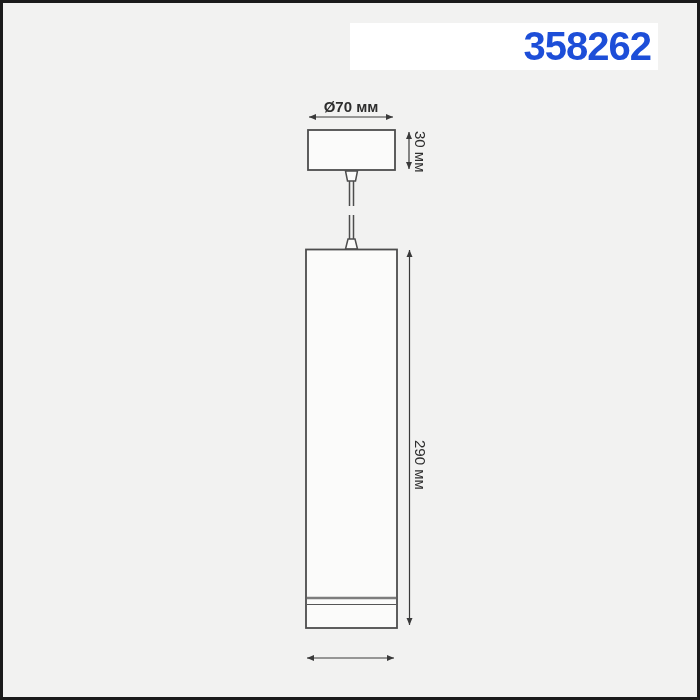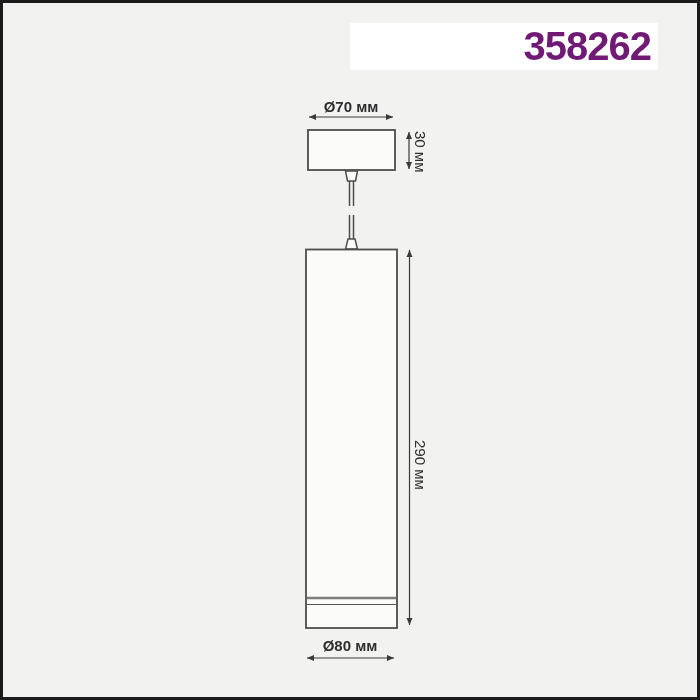--- a/index.html
+++ b/index.html
@@ -27,21 +27,21 @@
     background: #ffffff;
   }
   .code-text {
     position: absolute;
     right: 7px;
     top: 0;
     line-height: 47px;
     font-size: 40px;
     font-weight: 700;
     letter-spacing: -1px;
-    color: #701a75;
+    color: #1d4ed8;
   }
   
   .drawing {
     position: absolute;
     left: 0;
     top: 0;
     width: 700px;
     height: 700px;
   }
   .shape {
@@ -126,15 +126,14 @@
       <line class="dim-line" x1="304" y1="655" x2="391" y2="655" marker-start="url(#arr)" marker-end="url(#arr)"></line>
     </g>
   </svg>
 
   <span class="dim-label hlabel label-canopy-dia">Ø70 мм</span>
 
   <span class="dim-label vlabel label-canopy-h">30 мм</span>
 
   <span class="dim-label vlabel label-body-h">290 мм</span>
 
-  <span class="dim-label hlabel label-body-dia">Ø80 мм</span>
 
 </div>
 
 </body></html>

